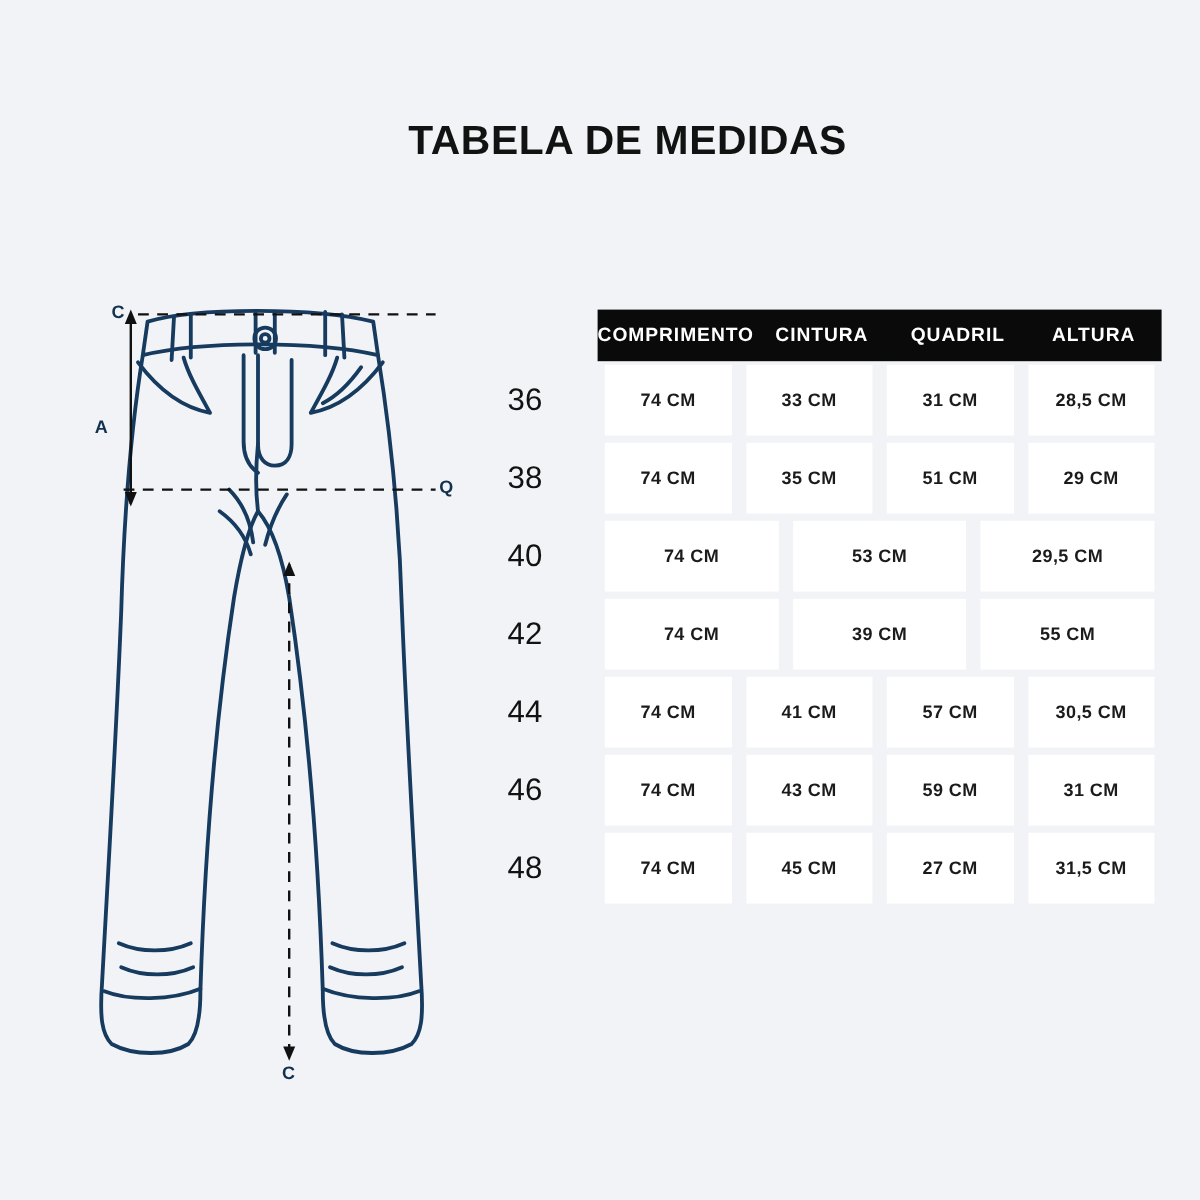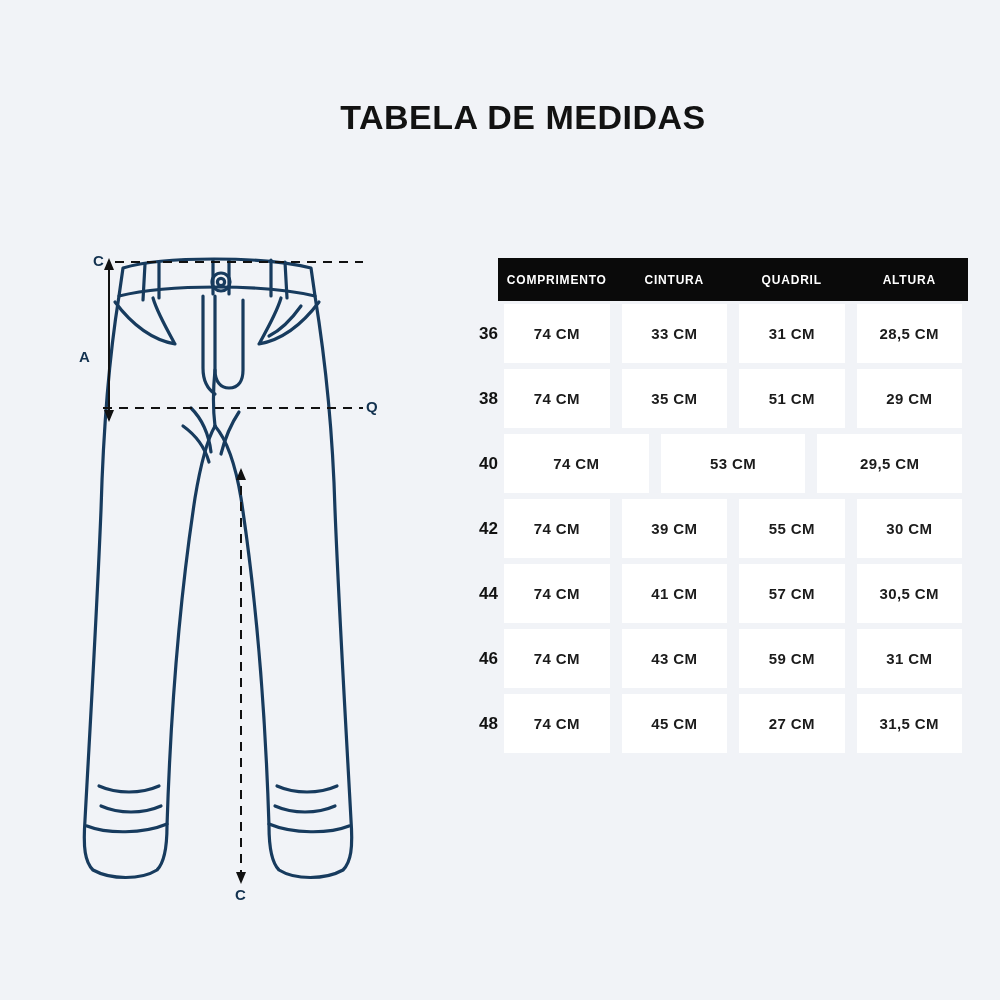--- a/index.html
+++ b/index.html
@@ -58,38 +58,38 @@
   .table-head {
     display: flex;
     background: #0a0a0a;
     height: 43px;
     margin-left: 75px;
     width: 470px;
   }
   .table-head .hcell {
     flex: 1;
     color: #ffffff;
-    font-size: 12px;
+    font-size: 16px;
     font-weight: bold;
     letter-spacing: 0.8px;
     display: flex;
     align-items: center;
     justify-content: center;
     text-align: center;
   }
   .trow {
     display: flex;
     align-items: center;
     height: 65px;
   }
   .size-cell {
     width: 75px;
-    text-align: right;
-    font-size: 17px;
-    font-weight: bold;
+    text-align: left;
+    font-size: 26px;
+    font-weight: normal;
     color: #121212;
   }
   .cells {
     display: flex;
     width: 470px;
     height: 65px;
   }
   .cellwrap {
     flex: 1;
     display: flex;
@@ -245,23 +245,20 @@
       <div class="cells">
         <div class="cellwrap">
             <div class="cell">74 CM</div>
           </div>
         <div class="cellwrap">
             <div class="cell">39 CM</div>
           </div>
         <div class="cellwrap">
             <div class="cell">55 CM</div>
           </div>
-        <div class="cellwrap">
-            <div class="cell">30 CM</div>
-          </div>
       </div>
     </div>
 
     <div class="trow">
       <div class="size-cell">44</div>
       <div class="cells">
         <div class="cellwrap">
             <div class="cell">74 CM</div>
           </div>
         <div class="cellwrap">

